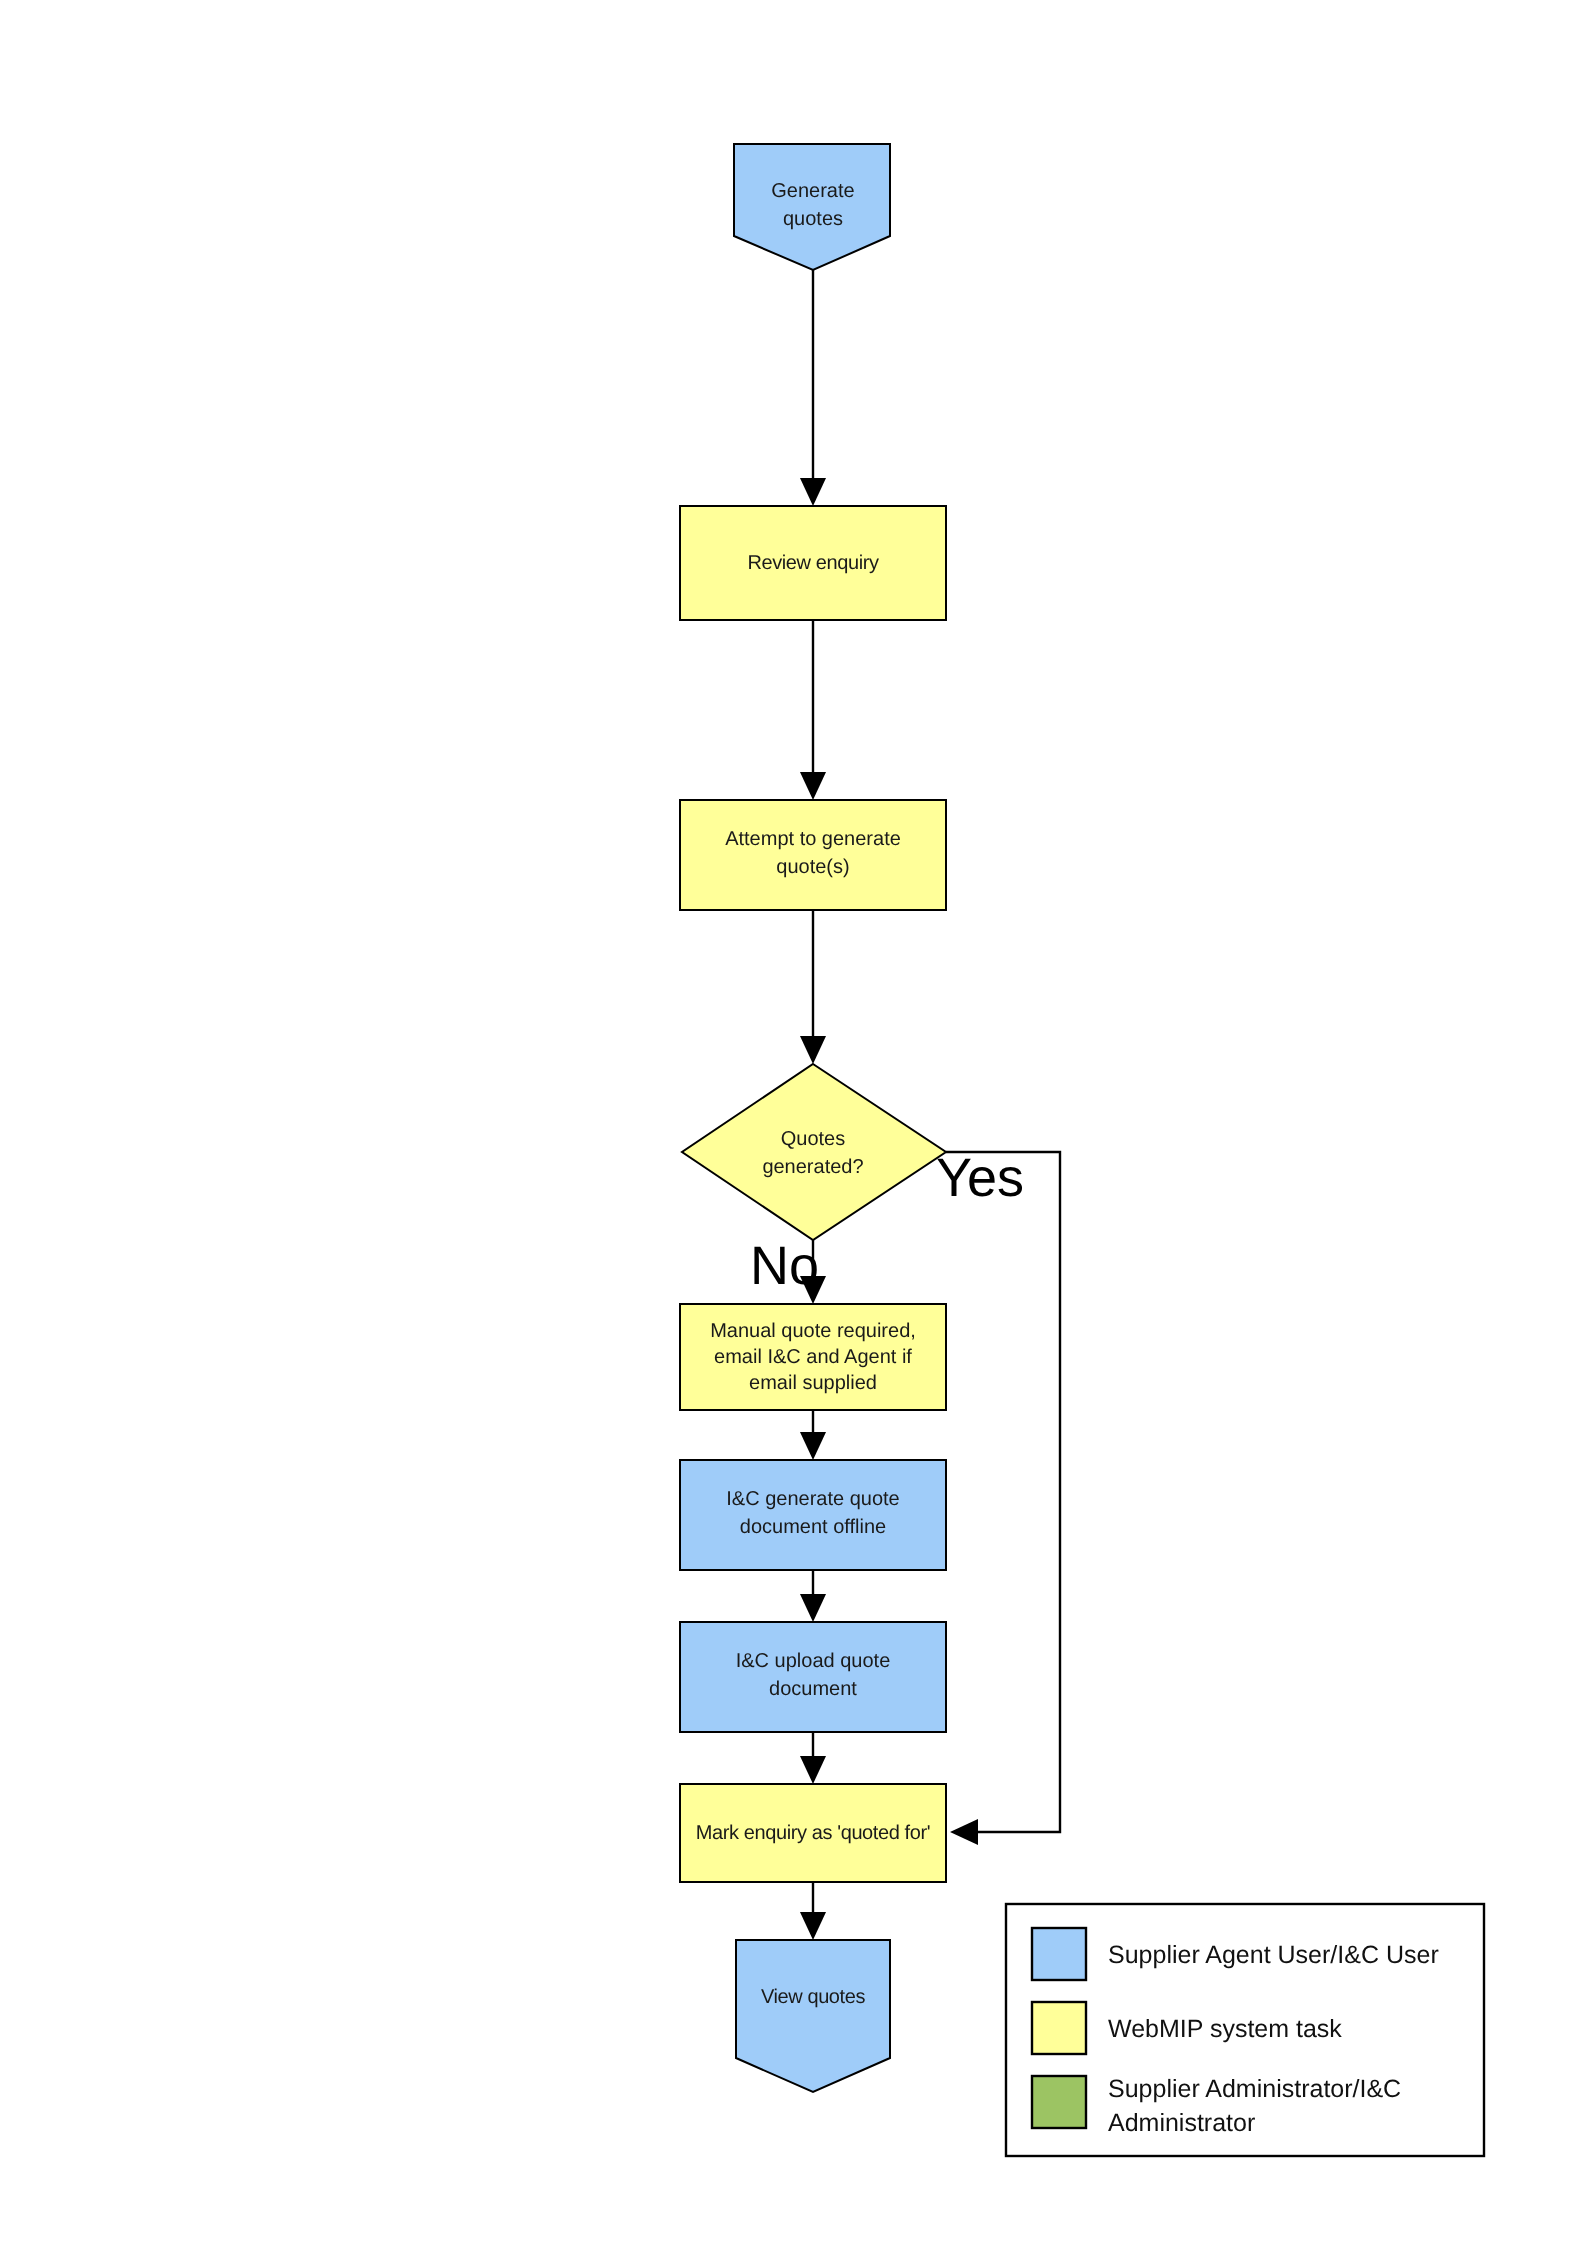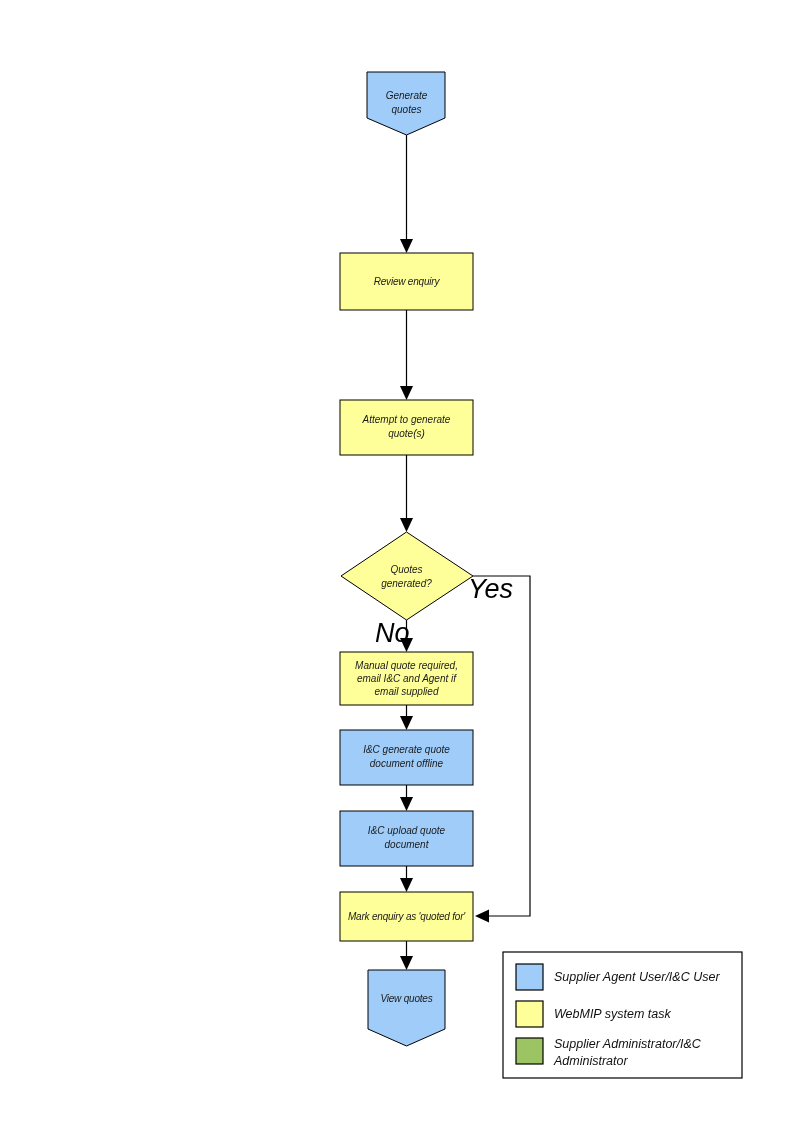--- a/index.html
+++ b/index.html
@@ -13,21 +13,20 @@
     position: relative;
     font-family: "Liberation Sans", sans-serif;
     overflow: hidden;
   }
   #flow-root {
     position: absolute;
     left: 0;
     top: 0;
     width: 794px;
     height: 1123px;
-    font-style: italic;
   }
   .node-shape {
     stroke: #000000;
     stroke-width: 1;
   }
   .node-label {
     font-family: "Liberation Sans", sans-serif;
     font-size: 10px;
     fill: #1a1a1a;
     text-anchor: middle;

